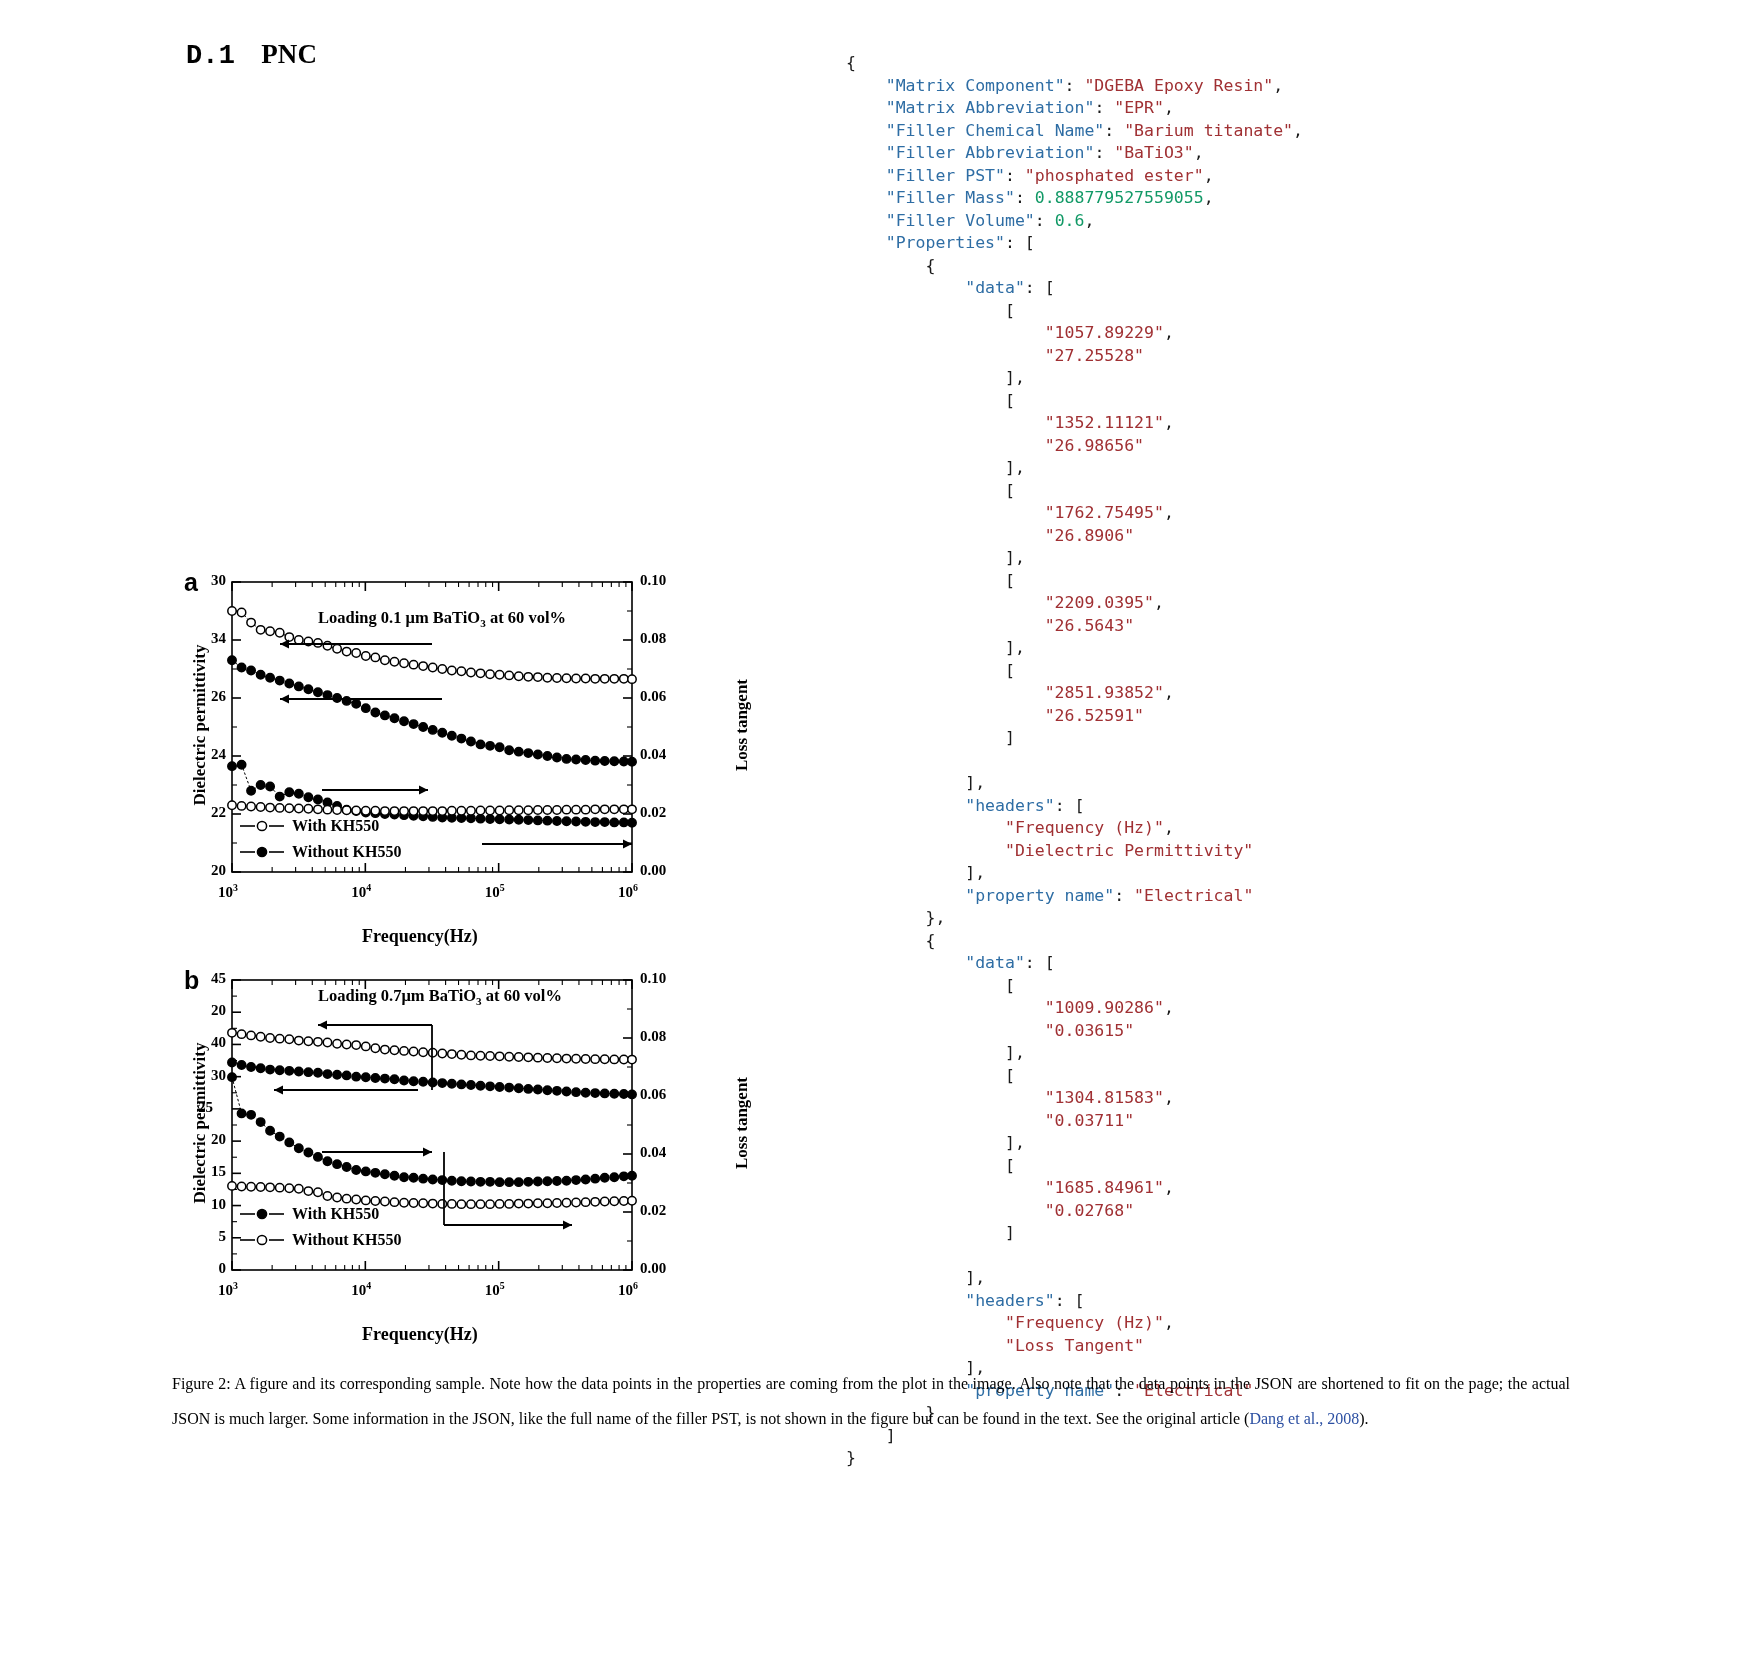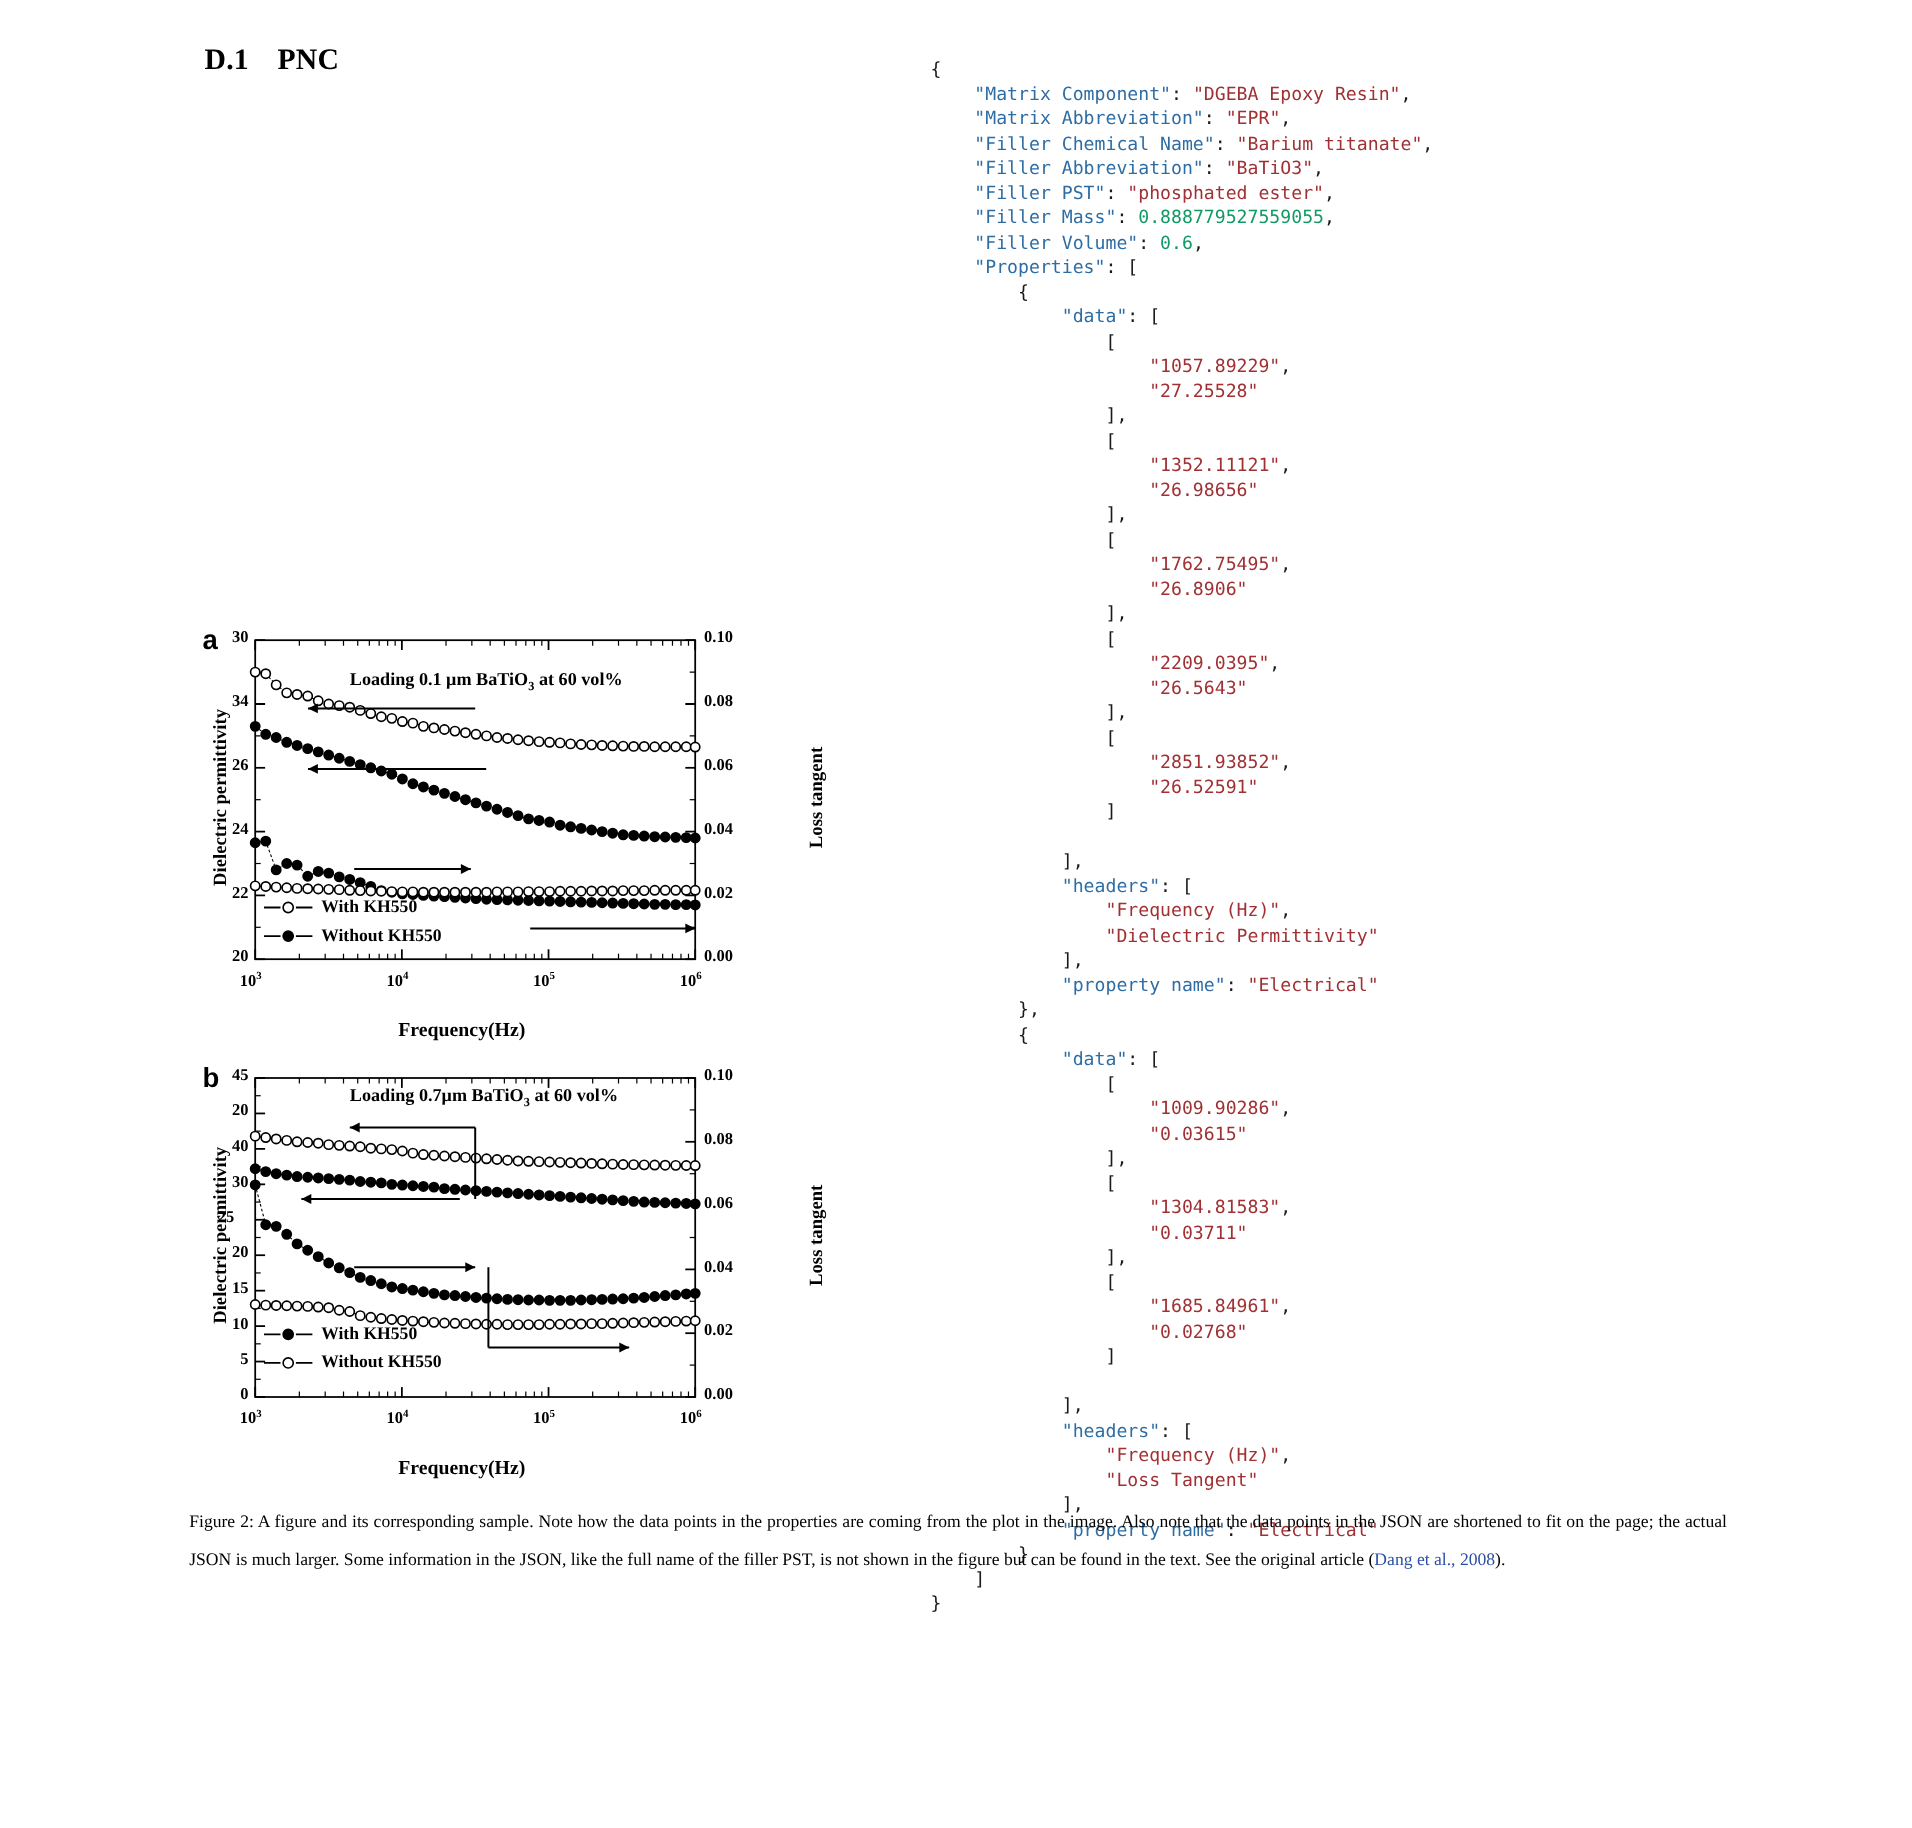--- a/index.html
+++ b/index.html
@@ -11,21 +11,21 @@
     position:relative;
     overflow:hidden;
   }
   
   #section-heading{
     position:absolute;left:172px;top:8px;
     font-family:"Liberation Serif", serif;
     font-weight:bold;font-size:27px;letter-spacing:0.2px;
     white-space:pre;
   }
-  #section-heading .num{margin-right:26px;}
+  #section-heading .num{margin-right:26px;font-family:Liberation Mono, monospace;}
 
   
   #json-panel{
     position:absolute;left:846px;top:52px;
     width:600px;
     font-family:"DejaVu Sans Mono", monospace;
     font-size:16.5px;
     line-height:22.5px;
     white-space:pre;
   }

